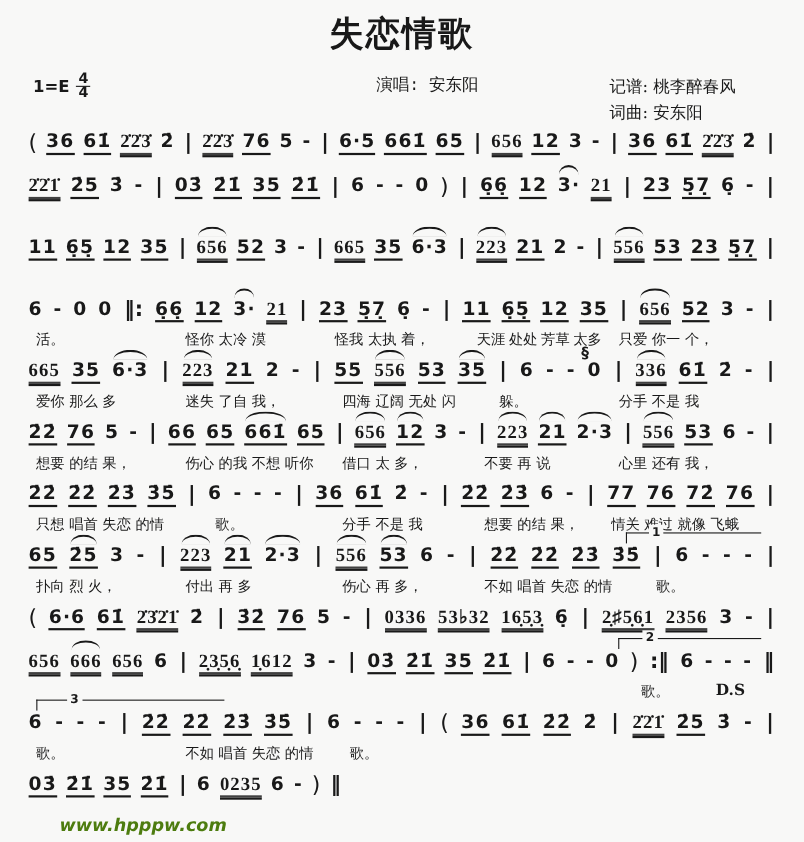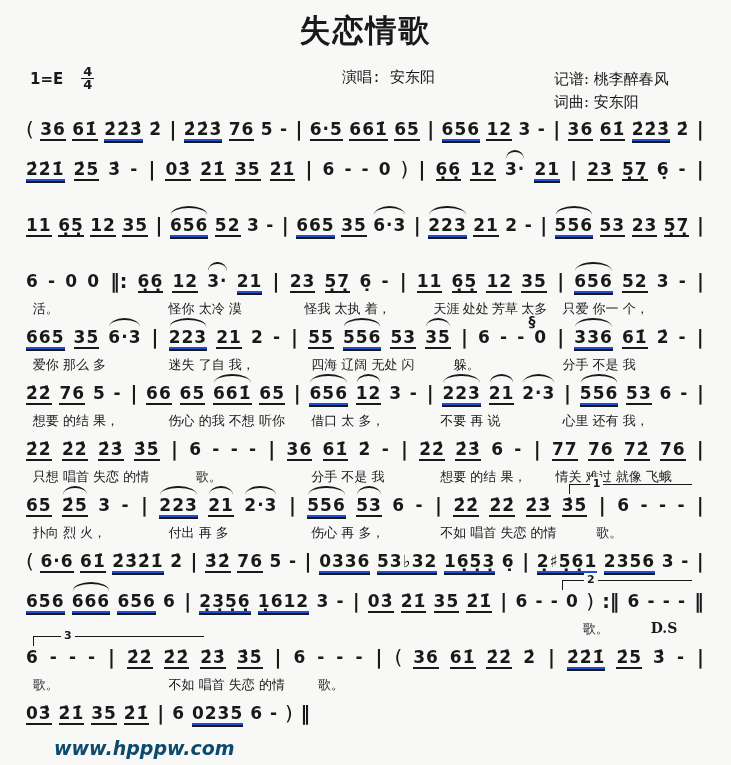--- a/index.html
+++ b/index.html
@@ -12,42 +12,42 @@
     position:relative;
   }
   .sheet{padding:6px 26px 0 26px;}
 
   
   .hdr{position:relative;height:98px;}
   .title{
     text-align:center;font-size:31px;font-weight:bold;
     letter-spacing:2px;margin:4px 0 0 0;
   }
-  .keysig{position:absolute;left:4px;top:56px;font-size:15px;font-weight:bold;display:flex;align-items:center;gap:18px;}
+  .keysig{position:absolute;left:4px;top:56px;font-size:15px;font-weight:bold;display:flex;align-items:center;gap:6px;}
   .timesig{display:inline-flex;flex-direction:column;line-height:12px;font-size:13px;font-weight:bold;text-align:center;}
   .timesig .tn{border-bottom:1.5px solid #191919;padding:0 2px;}
   .timesig .td{padding:0 2px;}
   .performer{position:absolute;left:316px;top:58px;font-size:15px;font-family:Liberation Mono, monospace;}
   .credits{position:absolute;left:528px;top:58px;font-size:15px;line-height:23px;font-family:"DejaVu Serif","Liberation Serif",serif;}
 
   
   .score{position:relative;}
   .score-line{position:relative;height:40px;}
   .score-line.has-lyrics{height:56px;}
   .notes-row{
     display:flex;justify-content:space-between;align-items:flex-start;
     padding-top:11px;
   }
   .tok{
     position:relative;
     font-weight:bold;font-size:17px;line-height:20px;
     white-space:pre;letter-spacing:1px;
   }
   .u1{border-bottom:2px solid #191919;}
-  .u2{border-bottom:2px solid #1d4ed8;}
+  .u2{border-bottom:2px solid #404040;font-family:Liberation Serif, serif;}
   .u2::after{
     content:"";position:absolute;left:0;right:0;bottom:-4px;
     border-bottom:2px solid #191919;
   }
   .slur::before{
     content:"";position:absolute;left:1px;right:1px;top:-9px;height:7px;
     border-top:2px solid #191919;
     border-radius:50% 50% 0 0 / 100% 100% 0 0;
   }
   .bar{font-size:19px;letter-spacing:0;padding:0 1px;}
@@ -65,21 +65,21 @@
   }
   .segno{position:absolute;top:-3px;font-size:14px;font-weight:bold;}
 
   
   .ftr{
     position:absolute;left:0;right:0;bottom:6px;
     display:flex;justify-content:space-between;align-items:flex-end;
     padding:0 18px 0 54px;
   }
   .ftr-left{font-size:13px;font-family:"DejaVu Serif","Liberation Serif",serif;}
-  .ftr-right{font-size:19px;font-weight:bold;font-style:italic;color:#0c4a6e;letter-spacing:0;}
+  .ftr-right{font-size:16px;font-weight:bold;font-style:italic;color:#4d7c0f;letter-spacing:0;}
 </style>
 </head>
 <body>
 
 <div class="sheet">
   <div class="hdr">
     <h1 class="title">失恋情歌</h1>
     <div class="keysig">
       <span>1=E</span>
       <span class="timesig">

